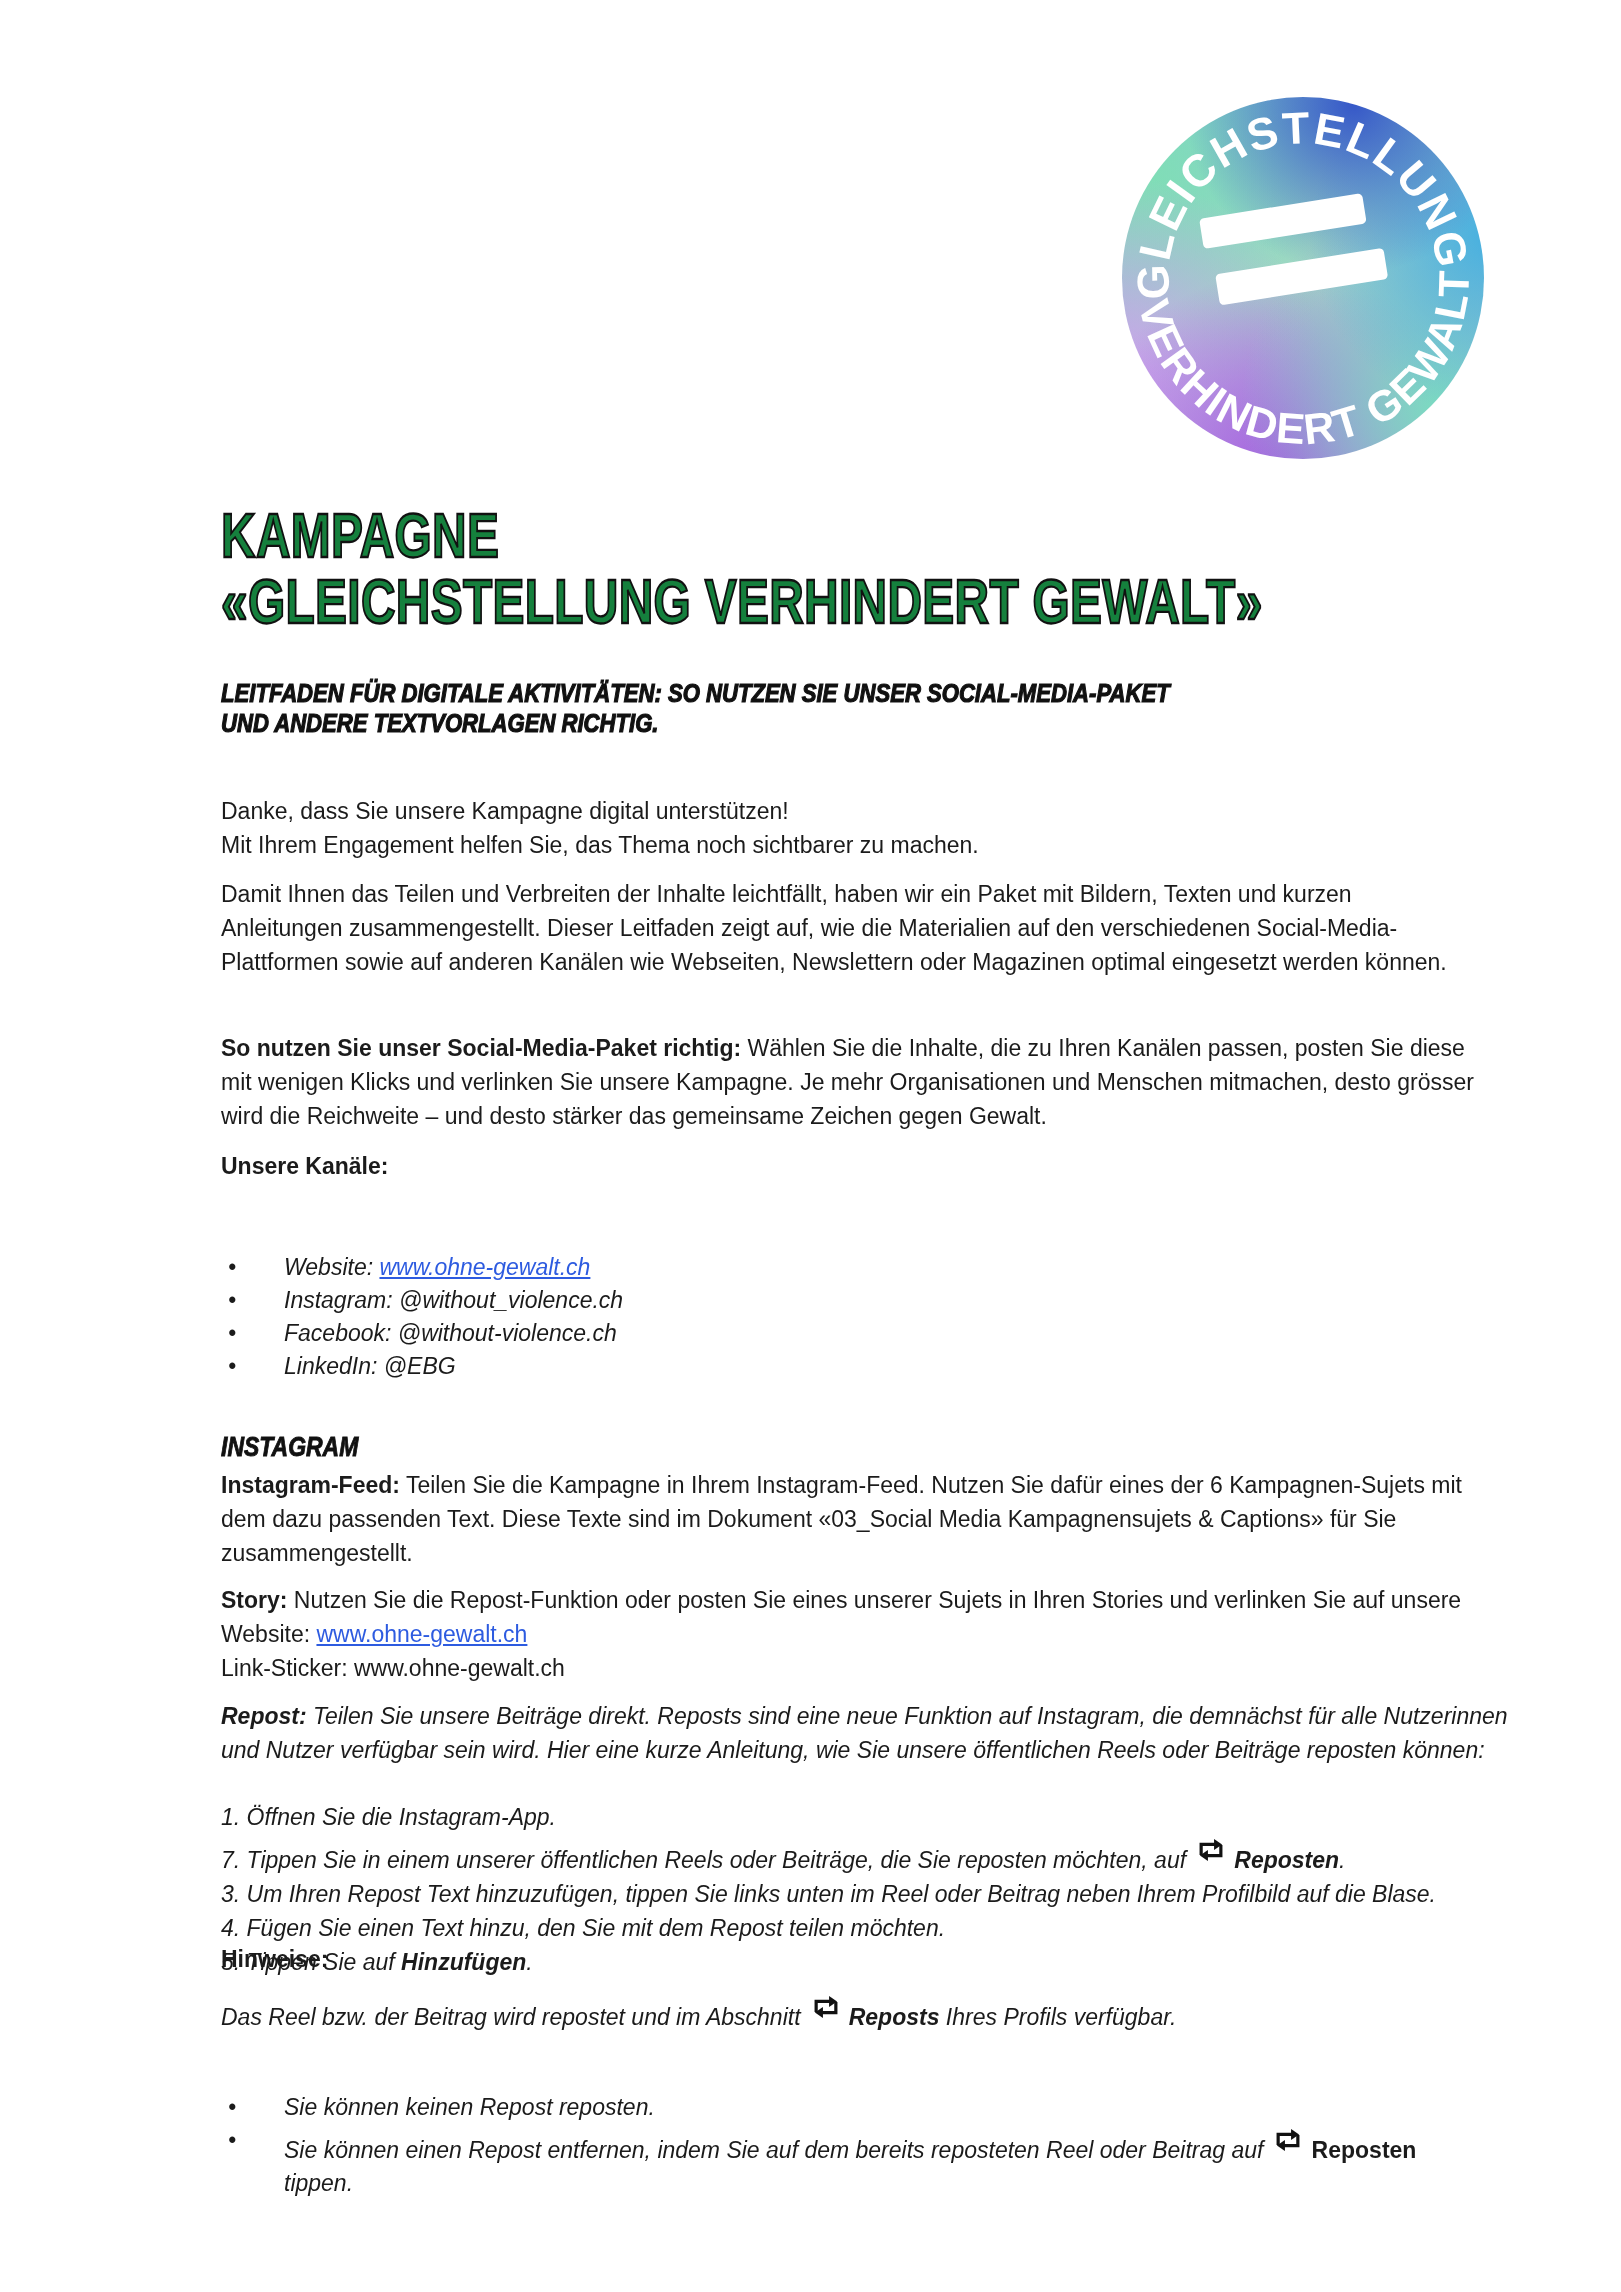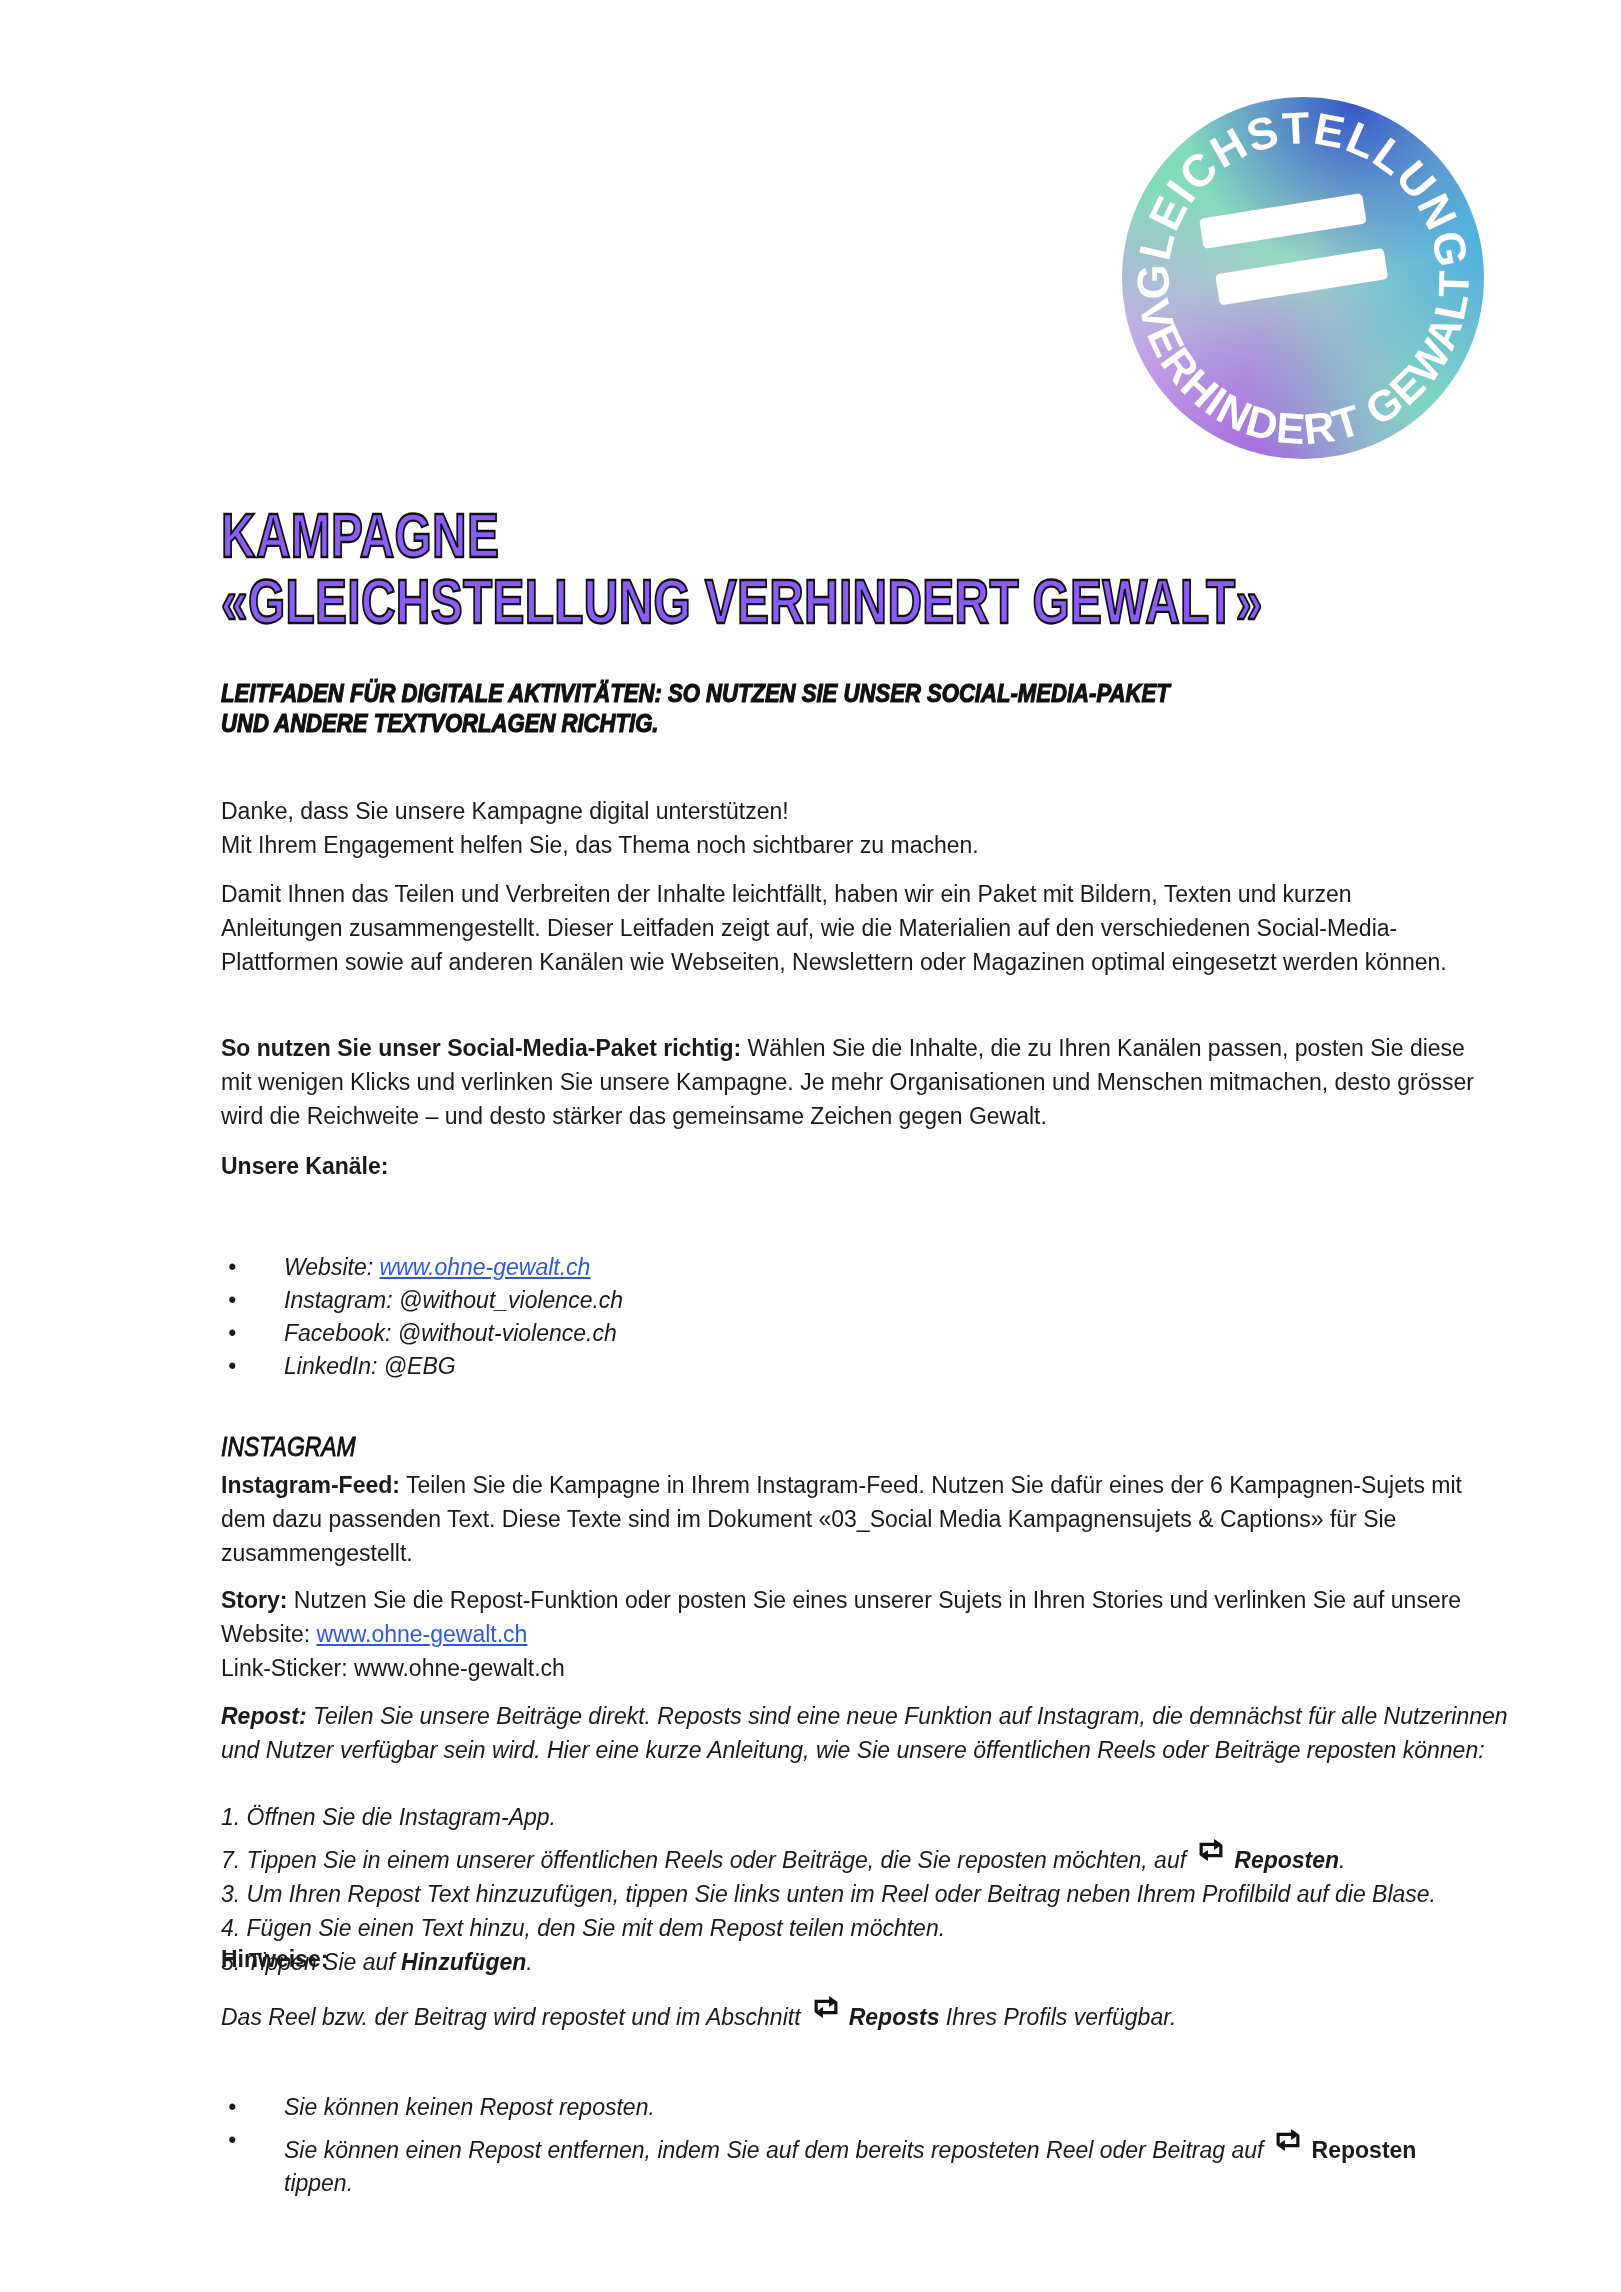--- a/index.html
+++ b/index.html
@@ -30,29 +30,29 @@
     font-weight:700;
     fill:#ffffff;
     letter-spacing:2px;
   }
   
   .blk{position:absolute;left:221px;width:1254px;font-size:23px;line-height:34px;}
   .wide{width:1325px;font-style:italic;}
   .cx{display:inline-block;transform:scaleX(0.76);transform-origin:0 50%;white-space:nowrap;}
   .cx85{display:inline-block;transform:scaleX(0.85);transform-origin:0 50%;white-space:nowrap;}
   .title{
-    font-size:63px;line-height:66px;font-weight:700;color:#8b5cf6;
+    font-size:63px;line-height:66px;font-weight:700;color:#15803d;
     -webkit-text-stroke:2.3px #111;letter-spacing:0.4px;
   }
   .subtitle{
     font-size:26px;line-height:30px;font-weight:700;font-style:italic;color:#111;
     -webkit-text-stroke:1.2px #111;
   }
   .sec-head{
-    font-size:27px;line-height:34px;font-weight:400;font-style:italic;color:#111;
+    font-size:27px;line-height:34px;font-weight:700;font-style:italic;color:#111;
     -webkit-text-stroke:0.9px #111;
   }
   b{font-weight:700;}
   a.link{color:#2d5be0;text-decoration:underline;}
   .bullets{line-height:33px;font-style:italic;}
   .b-row{position:relative;padding-left:63px;}
   .b-dot{position:absolute;left:7.2px;top:0;font-style:normal;}
   .note-line2{padding-left:63px;}
   .repost-svg{
     width:32px;height:32px;vertical-align:1.8px;margin:0 7.2px 0 9px;color:#111;

